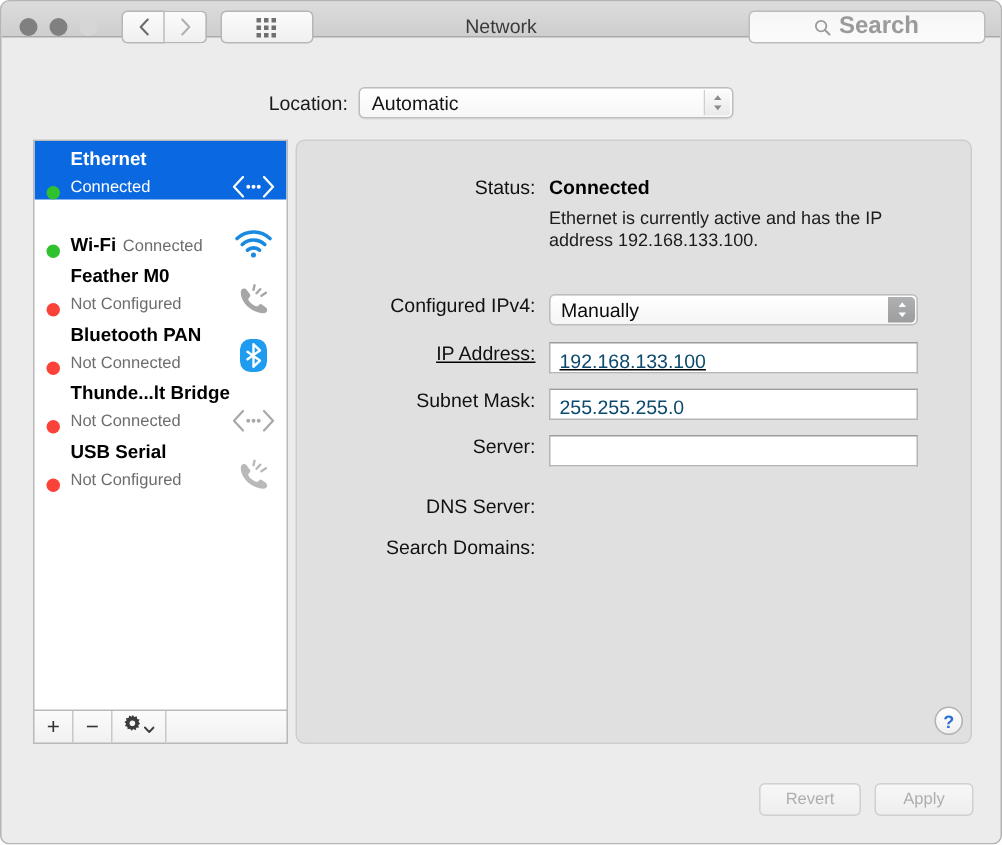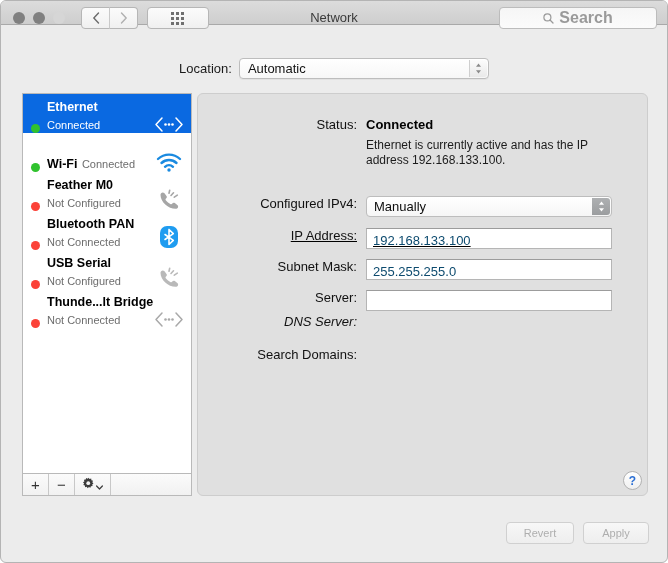--- a/index.html
+++ b/index.html
@@ -438,46 +438,46 @@
         <svg width="22" height="26" viewBox="0 0 22 26">
           <rect x="2" y="2" width="18" height="22" rx="7" fill="#1f9cf0"></rect>
           <path d="M11 5.5 L11 20.5 M11 5.5 L15.3 9.6 L7 15.5 M11 20.5 L15.3 16.4 L7 10.5" fill="none" stroke="#ffffff" stroke-width="1.6" stroke-linecap="round" stroke-linejoin="round"></path>
         </svg>
       </span>
     </div>
 
     <div class="iface-row">
       <span class="dot red"></span>
       <span class="iface-text">
-        <span class="iface-name">USB Serial</span>
-        <span class="iface-status">Not Configured</span>
-      </span>
-      <span class="iface-icon">
-        <svg width="26" height="22" viewBox="0 0 26 22">
-          <path d="M4.5 6 C4.5 3.5 7 2.5 8.5 4.3 L10.5 7 C11.3 8 10.8 8.8 10 9.5 C9.3 10.1 9.4 10.8 10 11.6 C11.2 13.2 12.8 14.4 14.3 15 C15.1 15.4 15.8 15.3 16.3 14.6 C17 13.7 17.8 13.3 18.8 14.1 L21.3 16 C23 17.4 22 19.8 19.6 19.8 C12.3 19.8 4.5 13 4.5 6 Z" fill="#b9b9b9"></path>
-          <path d="M15 6.5 L17.5 3.8" stroke="#b9b9b9" stroke-width="1.6" stroke-linecap="round"></path>
-          <path d="M18.3 8.2 L21.3 6.2" stroke="#b9b9b9" stroke-width="1.6" stroke-linecap="round"></path>
-          <path d="M13 4.2 L13.7 1.2" stroke="#b9b9b9" stroke-width="1.6" stroke-linecap="round"></path>
-        </svg>
-      </span>
-    </div>
-
-    <div class="iface-row">
-      <span class="dot red"></span>
-      <span class="iface-text">
         <span class="iface-name">Thunde...lt Bridge</span>
         <span class="iface-status">Not Connected</span>
       </span>
       <span class="iface-icon">
         <svg width="30" height="17" viewBox="0 0 30 17">
           <path d="M8 2 L2 8.5 L8 15" fill="none" stroke="#a9a9a9" stroke-width="1.5" stroke-linecap="round" stroke-linejoin="round"></path>
           <path d="M22 2 L28 8.5 L22 15" fill="none" stroke="#a9a9a9" stroke-width="1.5" stroke-linecap="round" stroke-linejoin="round"></path>
           <circle cx="11.5" cy="8.5" r="1.3" fill="#a9a9a9"></circle>
           <circle cx="15" cy="8.5" r="1.3" fill="#a9a9a9"></circle>
           <circle cx="18.5" cy="8.5" r="1.3" fill="#a9a9a9"></circle>
+        </svg>
+      </span>
+    </div>
+
+    <div class="iface-row">
+      <span class="dot red"></span>
+      <span class="iface-text">
+        <span class="iface-name">USB Serial</span>
+        <span class="iface-status">Not Configured</span>
+      </span>
+      <span class="iface-icon">
+        <svg width="26" height="22" viewBox="0 0 26 22">
+          <path d="M4.5 6 C4.5 3.5 7 2.5 8.5 4.3 L10.5 7 C11.3 8 10.8 8.8 10 9.5 C9.3 10.1 9.4 10.8 10 11.6 C11.2 13.2 12.8 14.4 14.3 15 C15.1 15.4 15.8 15.3 16.3 14.6 C17 13.7 17.8 13.3 18.8 14.1 L21.3 16 C23 17.4 22 19.8 19.6 19.8 C12.3 19.8 4.5 13 4.5 6 Z" fill="#b9b9b9"></path>
+          <path d="M15 6.5 L17.5 3.8" stroke="#b9b9b9" stroke-width="1.6" stroke-linecap="round"></path>
+          <path d="M18.3 8.2 L21.3 6.2" stroke="#b9b9b9" stroke-width="1.6" stroke-linecap="round"></path>
+          <path d="M13 4.2 L13.7 1.2" stroke="#b9b9b9" stroke-width="1.6" stroke-linecap="round"></path>
         </svg>
       </span>
     </div>
   </div>
 
   <div id="sidebar-toolbar">
     <div class="sb-btn">
       <span>+</span>
     </div>
     <div class="sb-btn">
@@ -538,26 +538,26 @@
       </div>
     </div>
 
     <div class="form-row" style="top:196px;">
       <span class="f-label">Server:</span>
       <div class="text-field">
         <span></span>
       </div>
     </div>
 
-    <div class="form-row" style="top:220px;font-style:italic;">
+    <div class="form-row" style="top:236px;">
       <span class="f-label">DNS Server:</span>
       <span class="f-desc"></span>
     </div>
 
-    <div class="form-row" style="top:253px;">
+    <div class="form-row" style="top:263px;">
       <span class="f-label">Search Domains:</span>
       <span class="f-desc"></span>
     </div>
 
     <div id="help-button">?</div>
   </div>
 
   <div class="bottom-btn" id="revert-button">Revert</div>
   <div class="bottom-btn" id="apply-button">Apply</div>
 

